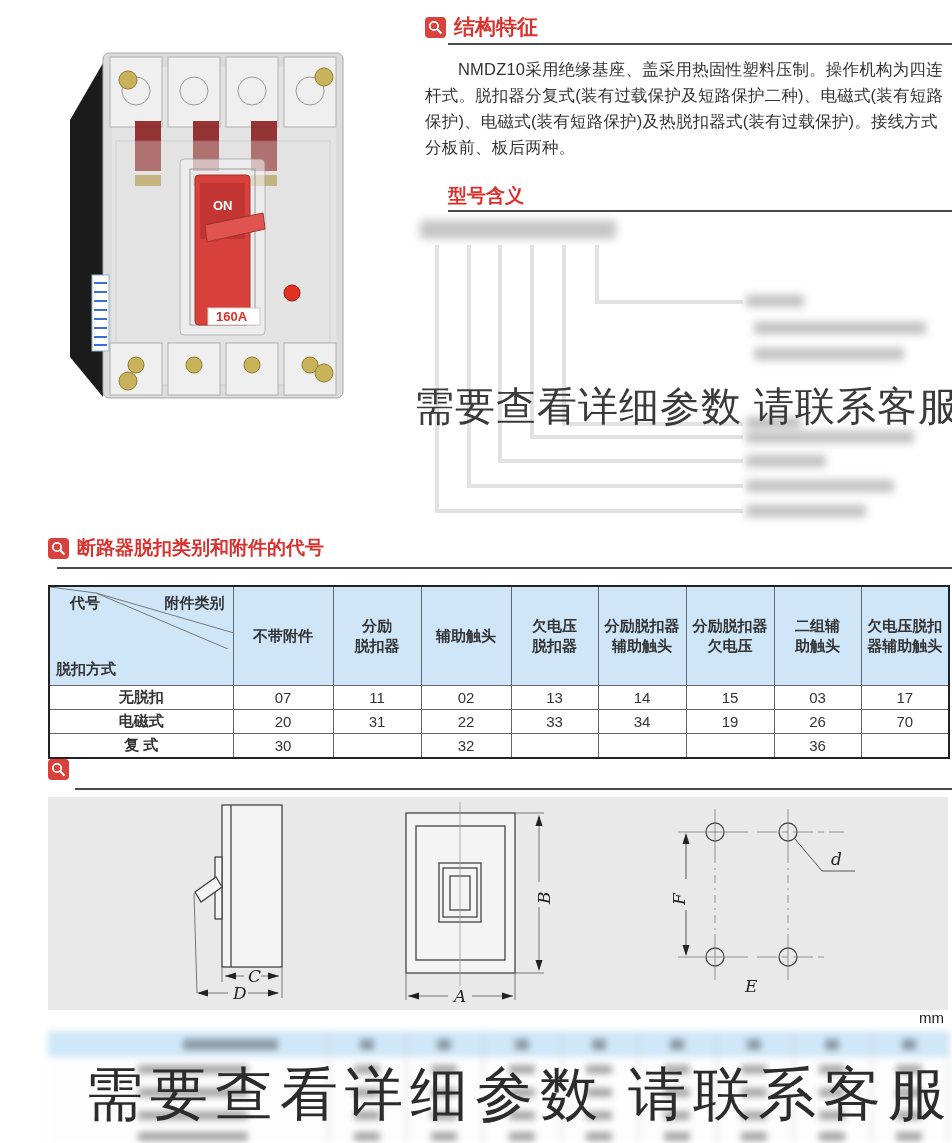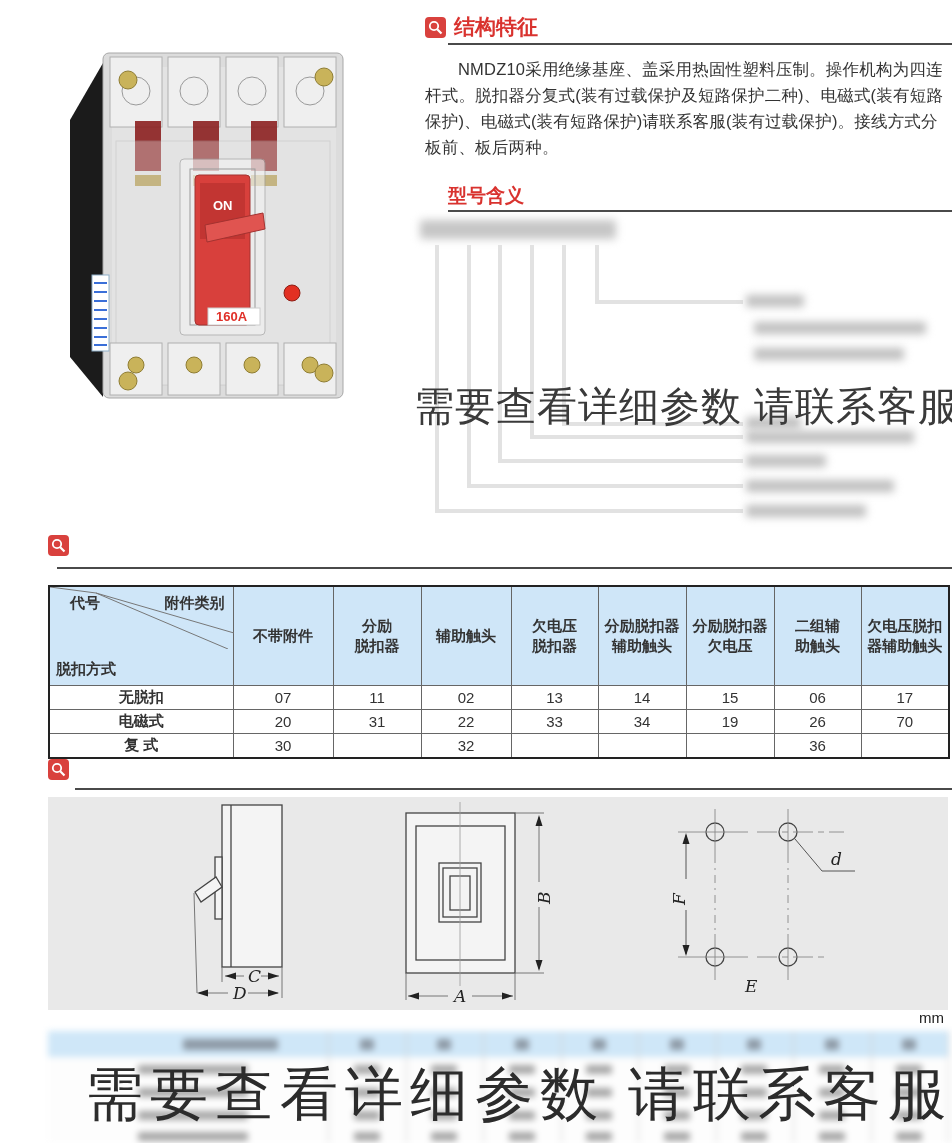--- a/index.html
+++ b/index.html
@@ -133,21 +133,21 @@
   <div class="sec-head" style="left:425px;top:13px;">
     <svg class="icon-badge" viewBox="0 0 21 21">
       <rect x="0" y="0" width="21" height="21" rx="4" fill="#d9413d"></rect>
       <circle cx="9" cy="9" r="4.2" fill="none" stroke="#ffffff" stroke-width="1.8"></circle>
       <line x1="12.2" y1="12.2" x2="16.5" y2="16.5" stroke="#ffffff" stroke-width="2.2"></line>
     </svg>
     <span class="sec-title t21">结构特征</span>
   </div>
   <div class="underline" style="left:448px;top:43px;width:504px;"></div>
 
-  <div class="para">NMDZ10采用绝缘基座、盖采用热固性塑料压制。操作机构为四连杆式。脱扣器分复式(装有过载保护及短路保护二种)、电磁式(装有短路保护)、电磁式(装有短路保护)请联系客服(装有过载保护)。接线方式分板前、板后两种。</div>
+  <div class="para">NMDZ10采用绝缘基座、盖采用热固性塑料压制。操作机构为四连杆式。脱扣器分复式(装有过载保护及短路保护二种)、电磁式(装有短路保护)、电磁式(装有短路保护)及热脱扣器式(装有过载保护)。接线方式分板前、板后两种。</div>
 
   <div class="abs sec-title t19" style="left:448px;top:183px;">型号含义</div>
   <div class="underline" style="left:448px;top:210px;width:504px;"></div>
 
   <div class="model-diagram">
     <div class="blob blob-dark" style="left:10px;top:5px;width:196px;height:19px;"></div>
 
     <div class="dline" style="left:25px;top:30px;width:4px;height:267px;"></div>
     <div class="dline" style="left:57px;top:30px;width:4px;height:242px;"></div>
     <div class="dline" style="left:88px;top:30px;width:4px;height:217px;"></div>
@@ -173,20 +173,21 @@
   </div>
 
   <div class="overlay-text overlay-mid">需要查看详细参数 请联系客服</div>
 
   <div class="sec-head" style="left:48px;top:535px;">
     <svg class="icon-badge" viewBox="0 0 21 21">
       <rect x="0" y="0" width="21" height="21" rx="4" fill="#d9413d"></rect>
       <circle cx="9" cy="9" r="4.2" fill="none" stroke="#ffffff" stroke-width="1.8"></circle>
       <line x1="12.2" y1="12.2" x2="16.5" y2="16.5" stroke="#ffffff" stroke-width="2.2"></line>
     </svg>
+    <span class="sec-title t19">断路器脱扣类别和附件的代号</span>
   </div>
   <div class="underline" style="left:57px;top:567px;width:895px;"></div>
 
   <table class="trip">
     <colgroup>
       <col style="width:184px">
         <col style="width:100px">
         <col style="width:88px">
         <col style="width:90px">
       <col style="width:87px">
@@ -225,21 +226,21 @@
     </thead>
     <tbody id="trip-body">
         <tr>
           <td class="row-label">无脱扣</td>
           <td>07</td>
           <td>11</td>
           <td>02</td>
           <td>13</td>
           <td>14</td>
           <td>15</td>
-          <td>06</td>
+          <td>03</td>
           <td>17</td>
         </tr>
         <tr>
           <td class="row-label">电磁式</td>
           <td>20</td>
           <td>31</td>
           <td>22</td>
           <td>33</td>
           <td>34</td>
           <td>19</td>

